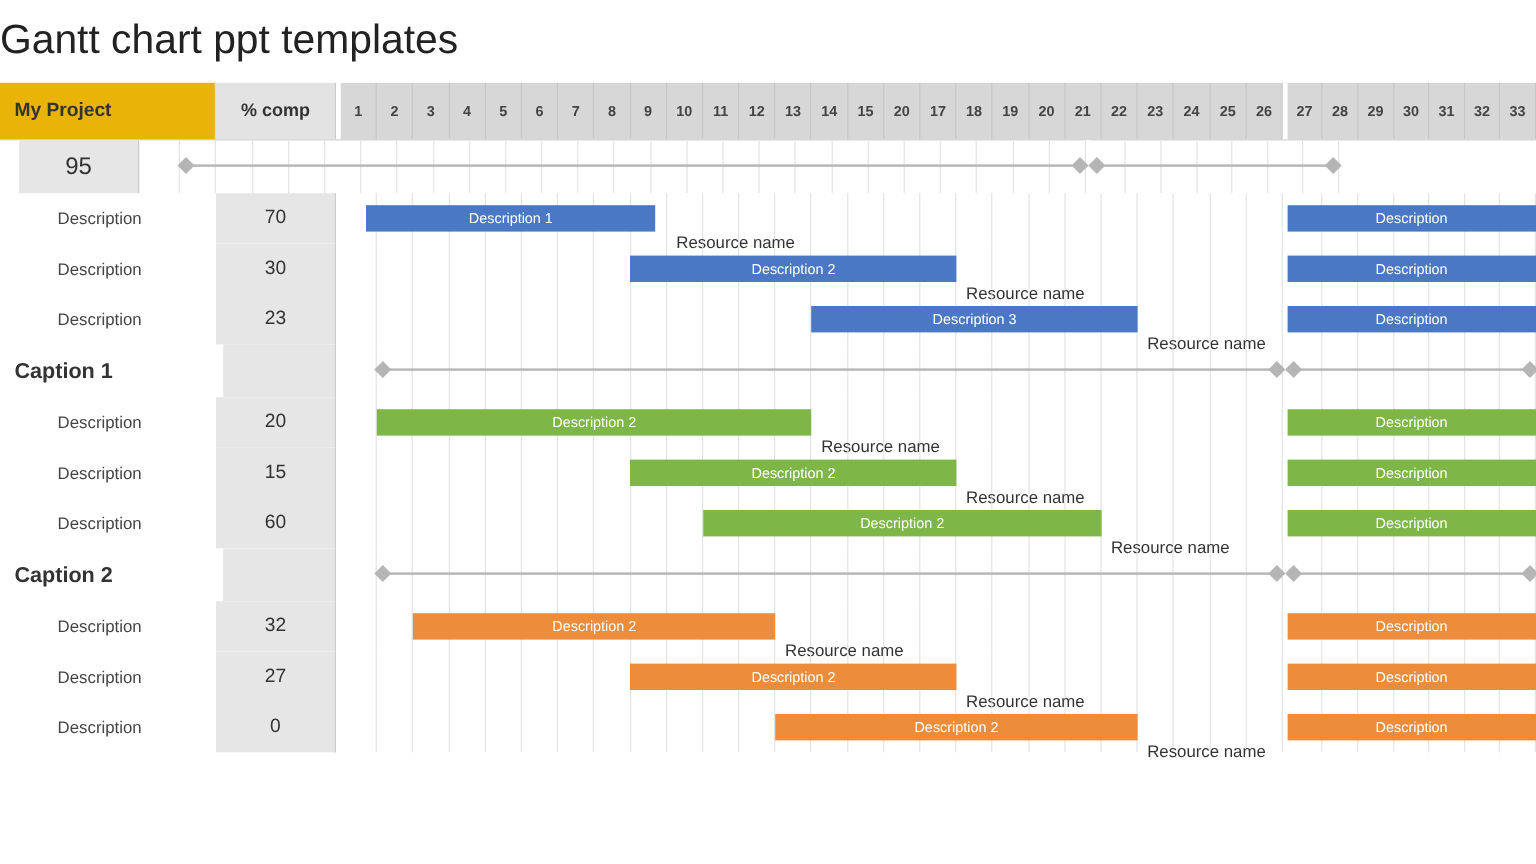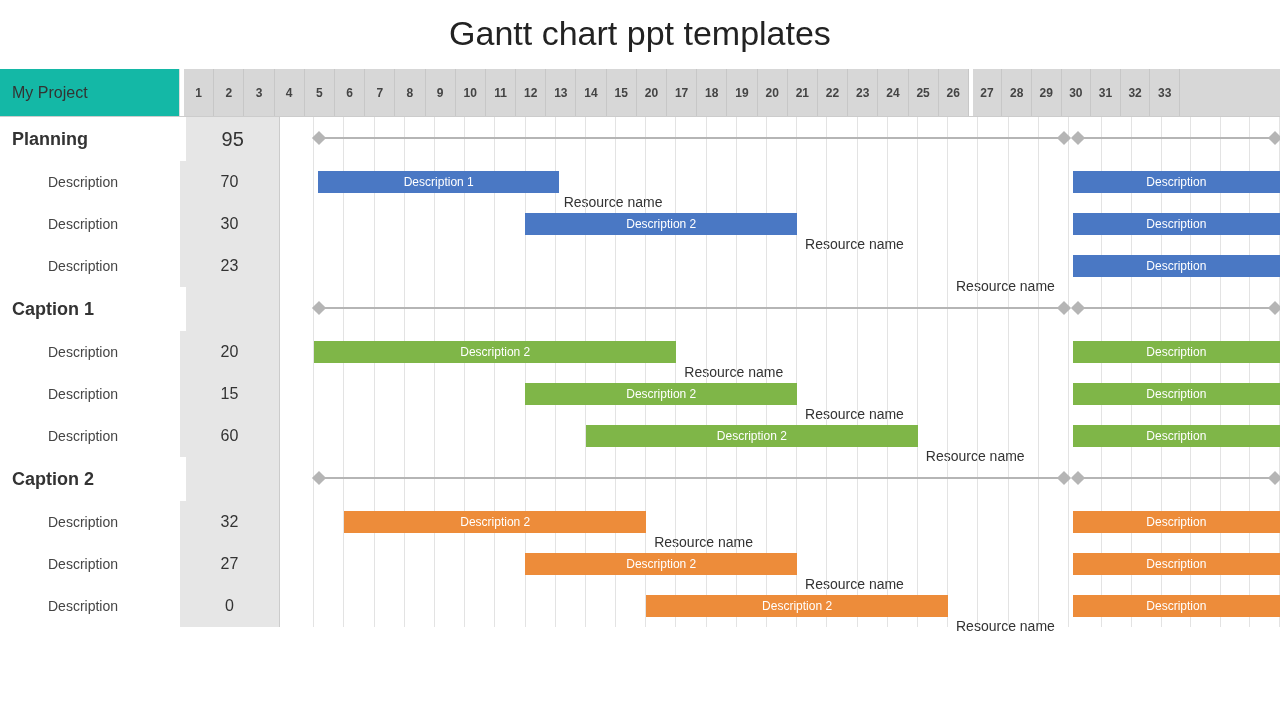--- a/index.html
+++ b/index.html
@@ -1,20 +1,20 @@
 <!DOCTYPE html>
 <html><head>
 <meta charset="utf-8">
 <style>
   * { box-sizing: border-box; margin: 0; padding: 0; }
   html, body { width: 1280px; height: 720px; font-family: Arial, Helvetica, sans-serif; background: #fff; color: #333; }
-  .title { text-align: center; font-size: 34px; font-weight: 400; color: #222; padding: 14px 0 16px; }
+  .title { font-size: 34px; font-weight: 400; color: #222; padding: 14px 0 16px; }
   .gantt { position: relative; width: 1280px; }
   .header-row { display: flex; height: 48px; border-bottom: 1px solid #ccc; }
-  .hdr-project { width: 180px; background: #14b8a6; font-weight: 400; font-size: 16px; display: flex; align-items: center; padding-left: 12px; border-right: 1px solid #ddd; }
+  .hdr-project { width: 180px; background: #eab308; font-weight: 700; font-size: 16px; display: flex; align-items: center; padding-left: 12px; border-right: 1px solid #ddd; }
   .hdr-comp { width: 100px; background: #e3e3e3; font-weight: 700; font-size: 15px; display: flex; align-items: center; justify-content: center; border-right: 1px solid #ccc; }
   .hdr-timeline { flex: 1; display: flex; background: #d7d7d7; }
   .hdr-cell { flex: 1; font-size: 12px; font-weight: 700; color: #444; display: flex; align-items: center; justify-content: center; border-right: 1px solid #c7c7c7; }
   .hdr-spacer { width: 4px; background: #fff; }
   .body { position: relative; }
   .row { display: flex; height: 42px; align-items: center; }
   .row.group { height: 44px; }
   .col-label { width: 180px; padding-left: 14px; font-size: 15px; border-right: 1px solid transparent; }
   .row.group .col-label { font-weight: 700; font-size: 18px; padding-left: 12px; }
   .row .col-label.sub { padding-left: 48px; font-size: 14px; color: #444; }
@@ -42,20 +42,21 @@
   .small-bar.orange { background: #ed8c3a; }
 </style>
 </head>
 <body>
 
 <div class="title">Gantt chart ppt templates</div>
 
 <div class="gantt">
   <div class="header-row">
     <div class="hdr-project">My Project</div>
+    <div class="hdr-comp">% comp</div>
     <div class="hdr-spacer"></div>
     <div class="hdr-timeline" id="hdr-timeline">
         <div style="display: flex; width: 784.727px;">
           <div class="hdr-cell">1</div>
           <div class="hdr-cell">2</div>
           <div class="hdr-cell">3</div>
           <div class="hdr-cell">4</div>
           <div class="hdr-cell">5</div>
           <div class="hdr-cell">6</div>
           <div class="hdr-cell">7</div>
@@ -86,21 +87,20 @@
           <div class="hdr-cell">29</div>
           <div class="hdr-cell">30</div>
           <div class="hdr-cell">31</div>
           <div class="hdr-cell">32</div>
           <div class="hdr-cell">33</div>
         </div>
       </div>
   </div>
   <div class="body" id="gantt-body">
       <div class="row group">
-        <div class="col-label">Planning</div>
         <div class="col-comp">95</div>
         <div style="width: 4px;"></div>
         <div class="col-tl">
           <div class="tl-main" style="width: 784.727px;">
             <div class="grid">
               <div></div>
               <div></div>
               <div></div>
               <div></div>
               <div></div>
@@ -178,21 +178,21 @@
               <div></div>
               <div></div>
               <div></div>
               <div></div>
               <div></div>
               <div></div>
               <div></div>
               <div></div>
               <div></div>
             </div>
-            <div class="bar blue" style="left: 34px; width: 241.455px;">Description 1</div>
+            <div class="bar blue" style="left: 21px; width: 241.455px;">Description 1</div>
             <div class="resource" style="left: 279.636px;">Resource name</div>
           </div>
           <div class="tl-gap"></div>
           <div class="tl-side" style="width: 207.273px;">
             <div class="grid">
               <div></div>
               <div></div>
               <div></div>
               <div></div>
               <div></div>
@@ -282,20 +282,21 @@
               <div></div>
               <div></div>
               <div></div>
               <div></div>
               <div></div>
               <div></div>
               <div></div>
               <div></div>
               <div></div>
             </div>
+            <div class="bar blue" style="left: 392.364px; width: 271.636px;">Description 3</div>
             <div class="resource" style="left: 672px;">Resource name</div>
           </div>
           <div class="tl-gap"></div>
           <div class="tl-side" style="width: 207.273px;">
             <div class="grid">
               <div></div>
               <div></div>
               <div></div>
               <div></div>
               <div></div>

